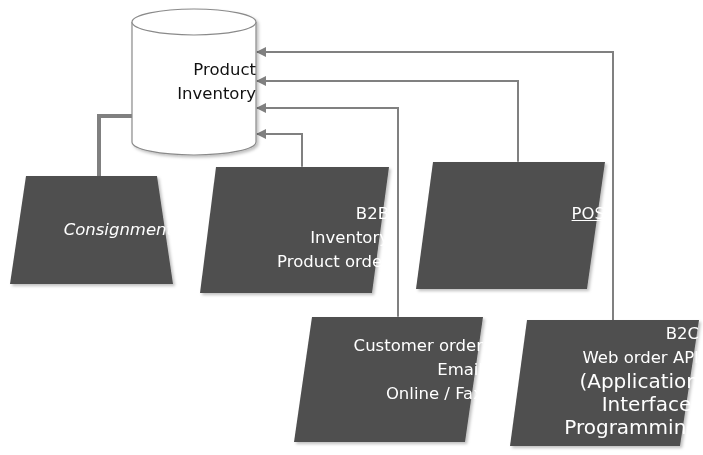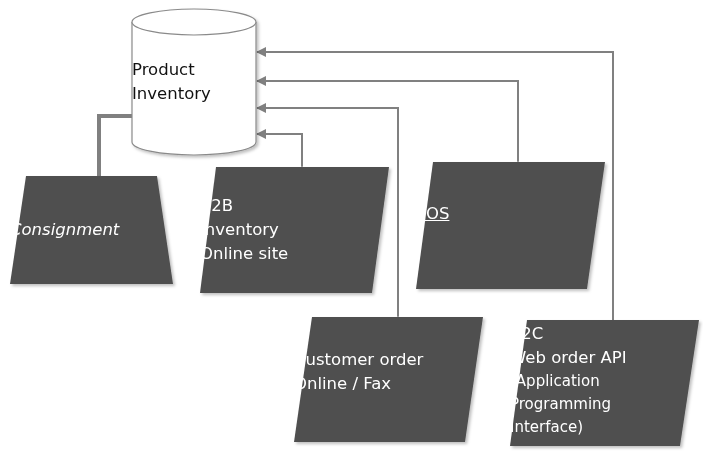--- a/index.html
+++ b/index.html
@@ -1,20 +1,20 @@
 <!DOCTYPE html>
 <html><head>
 <meta charset="utf-8">
 <style>
   html, body { margin:0; padding:0; background:#ffffff; }
   body { width:703px; height:455px; overflow:hidden; position:relative; font-family:"DejaVu Sans", sans-serif; }
   #diagram { position:absolute; left:0; top:0; width:703px; height:455px; }
-  .lbl { position:absolute; text-align:left; color:#ffffff; font-size:16.5px; line-height:24px; font-family:"DejaVu Sans", sans-serif; }
+  .lbl { position:absolute; text-align:right; color:#ffffff; font-size:16.5px; line-height:24px; font-family:"DejaVu Sans", sans-serif; }
   .lbl span { display:block; white-space:nowrap; }
-  .lbl.small span.s { font-size:15px; line-height:23px; }
+  .lbl.small span.s { font-size:20px; line-height:23px; }
   .db-lbl { color:#111; }
 </style>
 </head>
 <body>
 
 <svg id="diagram" viewBox="0 0 703 455" xmlns="http://www.w3.org/2000/svg">
   <defs>
     <marker id="arr" markerWidth="10" markerHeight="10" refX="9" refY="5" orient="auto" markerUnits="userSpaceOnUse">
       <path d="M0,0 L10,5 L0,10 Z" fill="#808080"></path>
     </marker>
@@ -52,34 +52,35 @@
 
 <div class="lbl db-lbl" style="left:132px; top:58px; width:124px;">
   <span>Product</span>
   <span>Inventory</span>
 </div>
 
 <div class="lbl" style="left:10px; top:218px; width:163px;font-style:italic;">
   <span>Consignment</span>
 </div>
 
-<div class="lbl" style="left:200px; top:194px; width:189px;">
+<div class="lbl" style="left:200px; top:202px; width:189px;">
   <span>B2B</span>
   <span>Inventory</span>
-  <span>Online site</span>
+  <span>Product order</span>
 </div>
 
 <div class="lbl" style="left:416px; top:202px; width:189px;text-decoration:underline;">
   <span>POS</span>
 </div>
 
-<div class="lbl" style="left:294px; top:348px; width:189px;">
+<div class="lbl" style="left:294px; top:334px; width:189px;">
   <span>Customer order</span>
+  <span>Email</span>
   <span>Online / Fax</span>
 </div>
 
 <div class="lbl small" style="left:510px; top:322px; width:189px;">
   <span>B2C</span>
   <span>Web order API</span>
   <span class="s">(Application</span>
+  <span class="s">Interface)</span>
   <span class="s">Programming</span>
-  <span class="s">Interface)</span>
 </div>
 
 </body></html>

